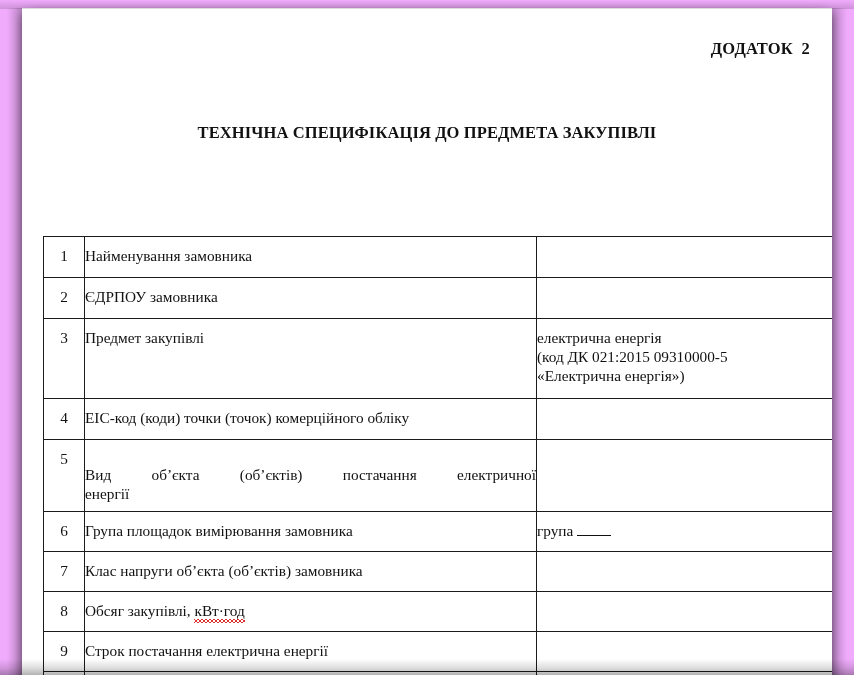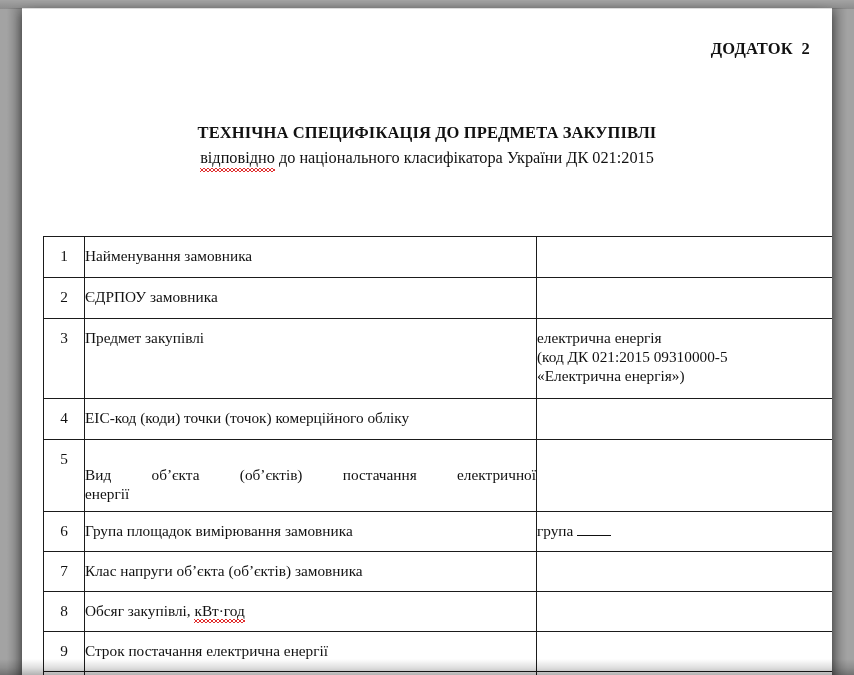--- a/index.html
+++ b/index.html
@@ -12,21 +12,21 @@
     background: #ffffff;
     font-family: "Liberation Serif", "DejaVu Serif", serif;
   }
 
   
   #page-surface {
     position: absolute;
     left: 0; top: 0;
     width: 854px;
     height: 675px;
-    background: #a3a3a3;
+    background: #f0abfc;
     overflow: hidden;
   }
   #page-sheet {
     position: absolute;
     left: 22px;
     top: 8px;
     width: 810px;
     height: 700px;
     background: #ffffff;
     box-shadow: -6px 0 9px -4px rgba(0,0,0,0.34),
@@ -191,23 +191,20 @@
   <div id="shadow-top"></div>
 
   <div id="doc-body">
 
     <div class="doc-header">
       <div class="line1">ДОДАТОК  2</div>
     </div>
 
     <div class="title-block">
       <div class="title-main">ТЕХНІЧНА СПЕЦИФІКАЦІЯ ДО ПРЕДМЕТА ЗАКУПІВЛІ</div>
-      <div class="subtitle">
-        <span class="squiggle">відповідно</span><span> до національного класифікатора України ДК 021:2015</span>
-      </div>
     </div>
 
     <table id="spec-table">
       <tbody>
         <tr class="h-row-1">
           <td class="col-num">1</td>
           <td class="col-label">Найменування замовника</td>
           <td class="col-value"></td>
         </tr>
 

